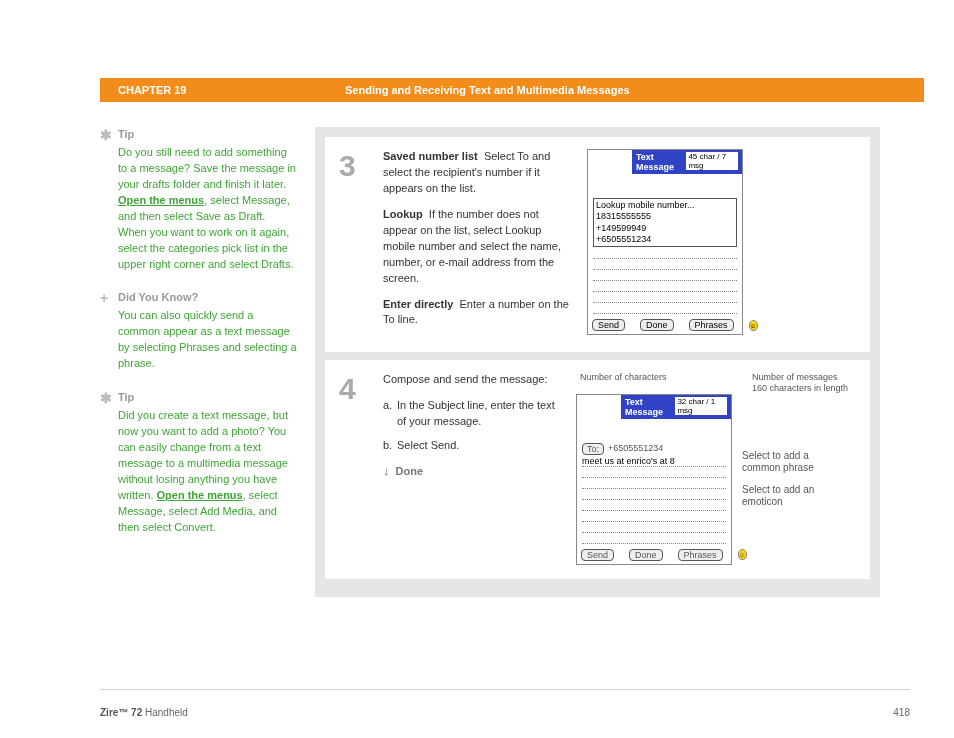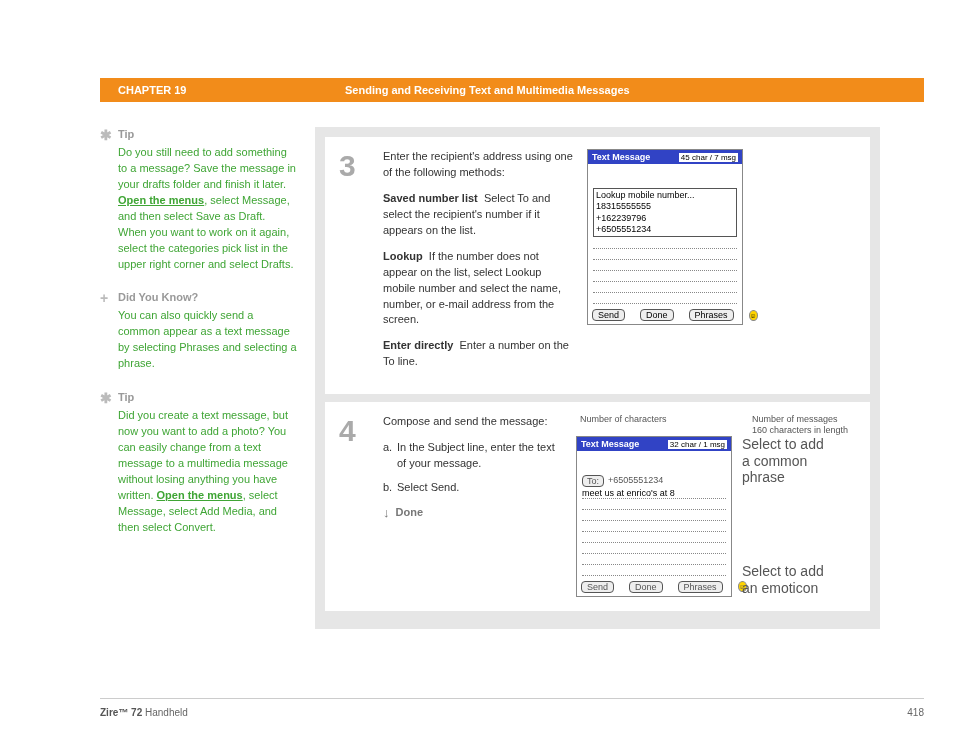--- a/index.html
+++ b/index.html
@@ -95,21 +95,22 @@
     width: 156px;
     font-size: 9px;
   }
   .device .titlebar {
     background: #3143c5;
     color: #fff;
     font-weight: bold;
     padding: 2px 4px;
     display: flex;
     justify-content: space-between;
-    align-items: flex-end;
+    align-items: flex-start;
+    margin-left: 44px;
   }
   .device .titlebar .counter {
     background: #fff;
     color: #000;
     font-size: 8px;
     padding: 0 2px;
     font-weight: normal;
   }
   .device .body-area {
     padding: 3px 5px 2px 5px;
@@ -153,29 +154,29 @@
   
   .diagram {
     position: relative;
     font-size: 9px;
     color: #555;
     width: 280px;
   }
   .diagram .toplabels { display:flex; justify-content:space-between; margin-bottom:0; padding:0 4px;}
   .diagram .toplabels div { width: 100px; line-height:1.2; }
   .diagram .device-wrap { display:flex; }
-  .diagram .rightlabels { font-size:14px; color:#555; padding-left:10px; display:flex; flex-direction:column; justify-content:space-between; gap:10px; width: 100px;}
+  .diagram .rightlabels { font-size:10px; color:#555; padding-left:10px; display:flex; flex-direction:column; justify-content:center; gap:10px; width: 100px;}
   .diagram .rightlabels div { line-height:1.2; }
   .footer {
     position: absolute;
     bottom: 20px;
     left: 100px;
-    right: 30px;
+    right: 44px;
     border-top: 1px solid #ccc;
-    padding-top: 8px;
+    padding-top: 17px;
     font-size: 10px;
     color: #666;
     display:flex;
     justify-content:space-between;
   }
   .footer b { color:#555; }
 </style>
 </head>
 <body>
 
@@ -218,36 +219,35 @@
         </div>
       </div>
 
     </div>
 
     <div class="main">
 
       <div class="step">
         <div class="step-num">3</div>
         <div class="step-text">
-          <p>Enter the recipient's address using one of the following methods:</p>
           <p><b>Saved number list</b>&nbsp;&nbsp;<span>Select To and select the recipient's number if it appears on the list.</span></p>
           <p><b>Lookup</b>&nbsp;&nbsp;<span>If the number does not appear on the list, select Lookup mobile number and select the name, number, or e-mail address from the screen.</span></p>
           <p><b>Enter directly</b>&nbsp;&nbsp;<span>Enter a number on the To line.</span></p>
         </div>
         <div class="step-screen">
           <div class="device">
             <div class="titlebar">
               <span>Text Message</span>
               <span class="counter">45 char / 7 msg</span>
             </div>
             <div class="body-area">
               <div class="lookup-box">
                 <div>Lookup mobile number...</div>
                 <div>18315555555</div>
-                <div>+162239796</div>
+                <div>+149599949</div>
                 <div>+6505551234</div>
               </div>
               <div class="dotted"></div>
                 <div class="dotted"></div>
                 <div class="dotted"></div>
               <div class="dotted"></div>
                 <div class="dotted"></div>
                 <div class="dotted"></div>
             </div>
             <div class="btnrow">

